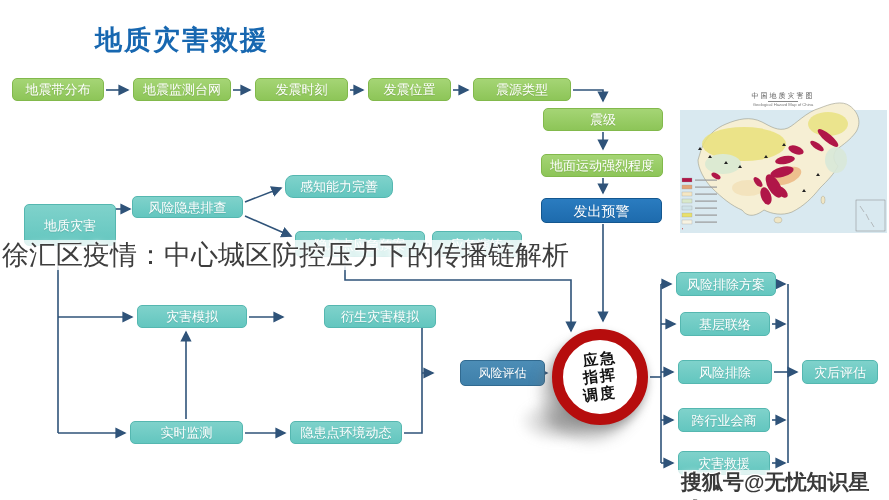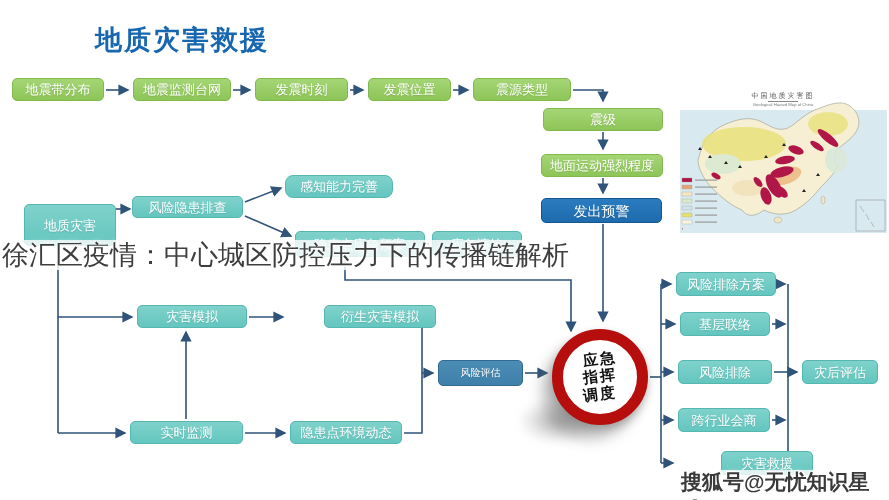--- a/index.html
+++ b/index.html
@@ -10,21 +10,21 @@
   html,body{background:#ffffff;}
   body{font-family:"Liberation Sans","DejaVu Sans",sans-serif;}
   #stage{position:relative;width:889px;height:500px;background:#ffffff;overflow:hidden;}
   #connectors{position:absolute;left:0;top:0;z-index:1;}
   .n{position:absolute;z-index:2;display:flex;align-items:center;justify-content:center;
      color:#fff;font-size:13px;border-radius:5px;white-space:nowrap;line-height:1;
      text-shadow:0 1px 1px rgba(0,0,0,.12);}
   .green{background:linear-gradient(#a5d575,var(--green));border:1px solid #82b94c;}
   .teal{background:linear-gradient(#7fd2cb,var(--teal));border:1px solid #55b7b0;}
   .blue{background:linear-gradient(#2a7cc0,var(--blue));border:1px solid #14578f;font-weight:normal;font-size:14px;}
-  .steel{background:linear-gradient(#4c8db6,var(--steel));border:1px solid #316a90;font-size:10px;}
+  .steel{background:linear-gradient(#4c8db6,var(--steel));border:1px solid #316a90;font-size:12px;margin-left:22px;}
   #page-title{position:absolute;left:95px;top:22px;z-index:2;color:var(--title);
      font-size:27px;font-weight:bold;letter-spacing:2px;}
   #command-circle{position:absolute;left:552px;top:329px;width:96px;height:96px;z-index:3;
      background:#fff;border:11px solid var(--ring);border-radius:50%;
      display:flex;flex-direction:column;align-items:center;justify-content:center;
      box-shadow:-10px 14px 14px rgba(110,110,110,.45), 0 4px 8px rgba(0,0,0,.25);}
   #command-circle .cl{font-family:"Liberation Serif","DejaVu Serif",serif;font-weight:bold;
      color:#111;font-size:15px;line-height:1.15;letter-spacing:2px;transform:rotate(-7deg);}
   #circle-shadow{position:absolute;left:518px;top:398px;width:80px;height:46px;z-index:2;
      background:radial-gradient(ellipse at center,rgba(120,120,120,.55),rgba(120,120,120,0) 70%);
@@ -113,21 +113,21 @@
   <div id="command-circle">
     <span class="cl">应急</span>
     <span class="cl">指挥</span>
     <span class="cl">调度</span>
   </div>
 
   <div class="n teal" style="left:676px;top:272px;width:100px;height:24px;">风险排除方案</div>
   <div class="n teal" style="left:680px;top:312px;width:90px;height:24px;">基层联络</div>
   <div class="n teal" style="left:678px;top:360px;width:94px;height:24px;">风险排除</div>
   <div class="n teal" style="left:678px;top:408px;width:92px;height:24px;">跨行业会商</div>
-  <div class="n teal" style="left:678px;top:451px;width:92px;height:24px;margin-left:43px;">灾害救援</div>
+  <div class="n teal" style="left:678px;top:451px;width:92px;height:24px;">灾害救援</div>
   <div class="n teal" style="left:802px;top:360px;width:76px;height:24px;">灾后评估</div>
 
   <svg id="map" viewBox="0 0 211 147">
     <rect x="0" y="0" width="211" height="147" fill="#ffffff"></rect>
     <rect x="2" y="22" width="207" height="123" fill="#d9e9f0"></rect>
     <text x="105" y="10" font-size="7" letter-spacing="2" text-anchor="middle" fill="#555">中国地质灾害图</text>
     <text x="105" y="18" font-size="4.2" text-anchor="middle" fill="#777">Geological Hazard Map of China</text>
 
     <path d="M23,62 C28,48 38,40 48,36 C60,31 72,28 84,34 C92,38 100,44 110,40
              C118,36 128,24 142,20 C152,16 164,12 172,18 C180,24 184,34 178,44

